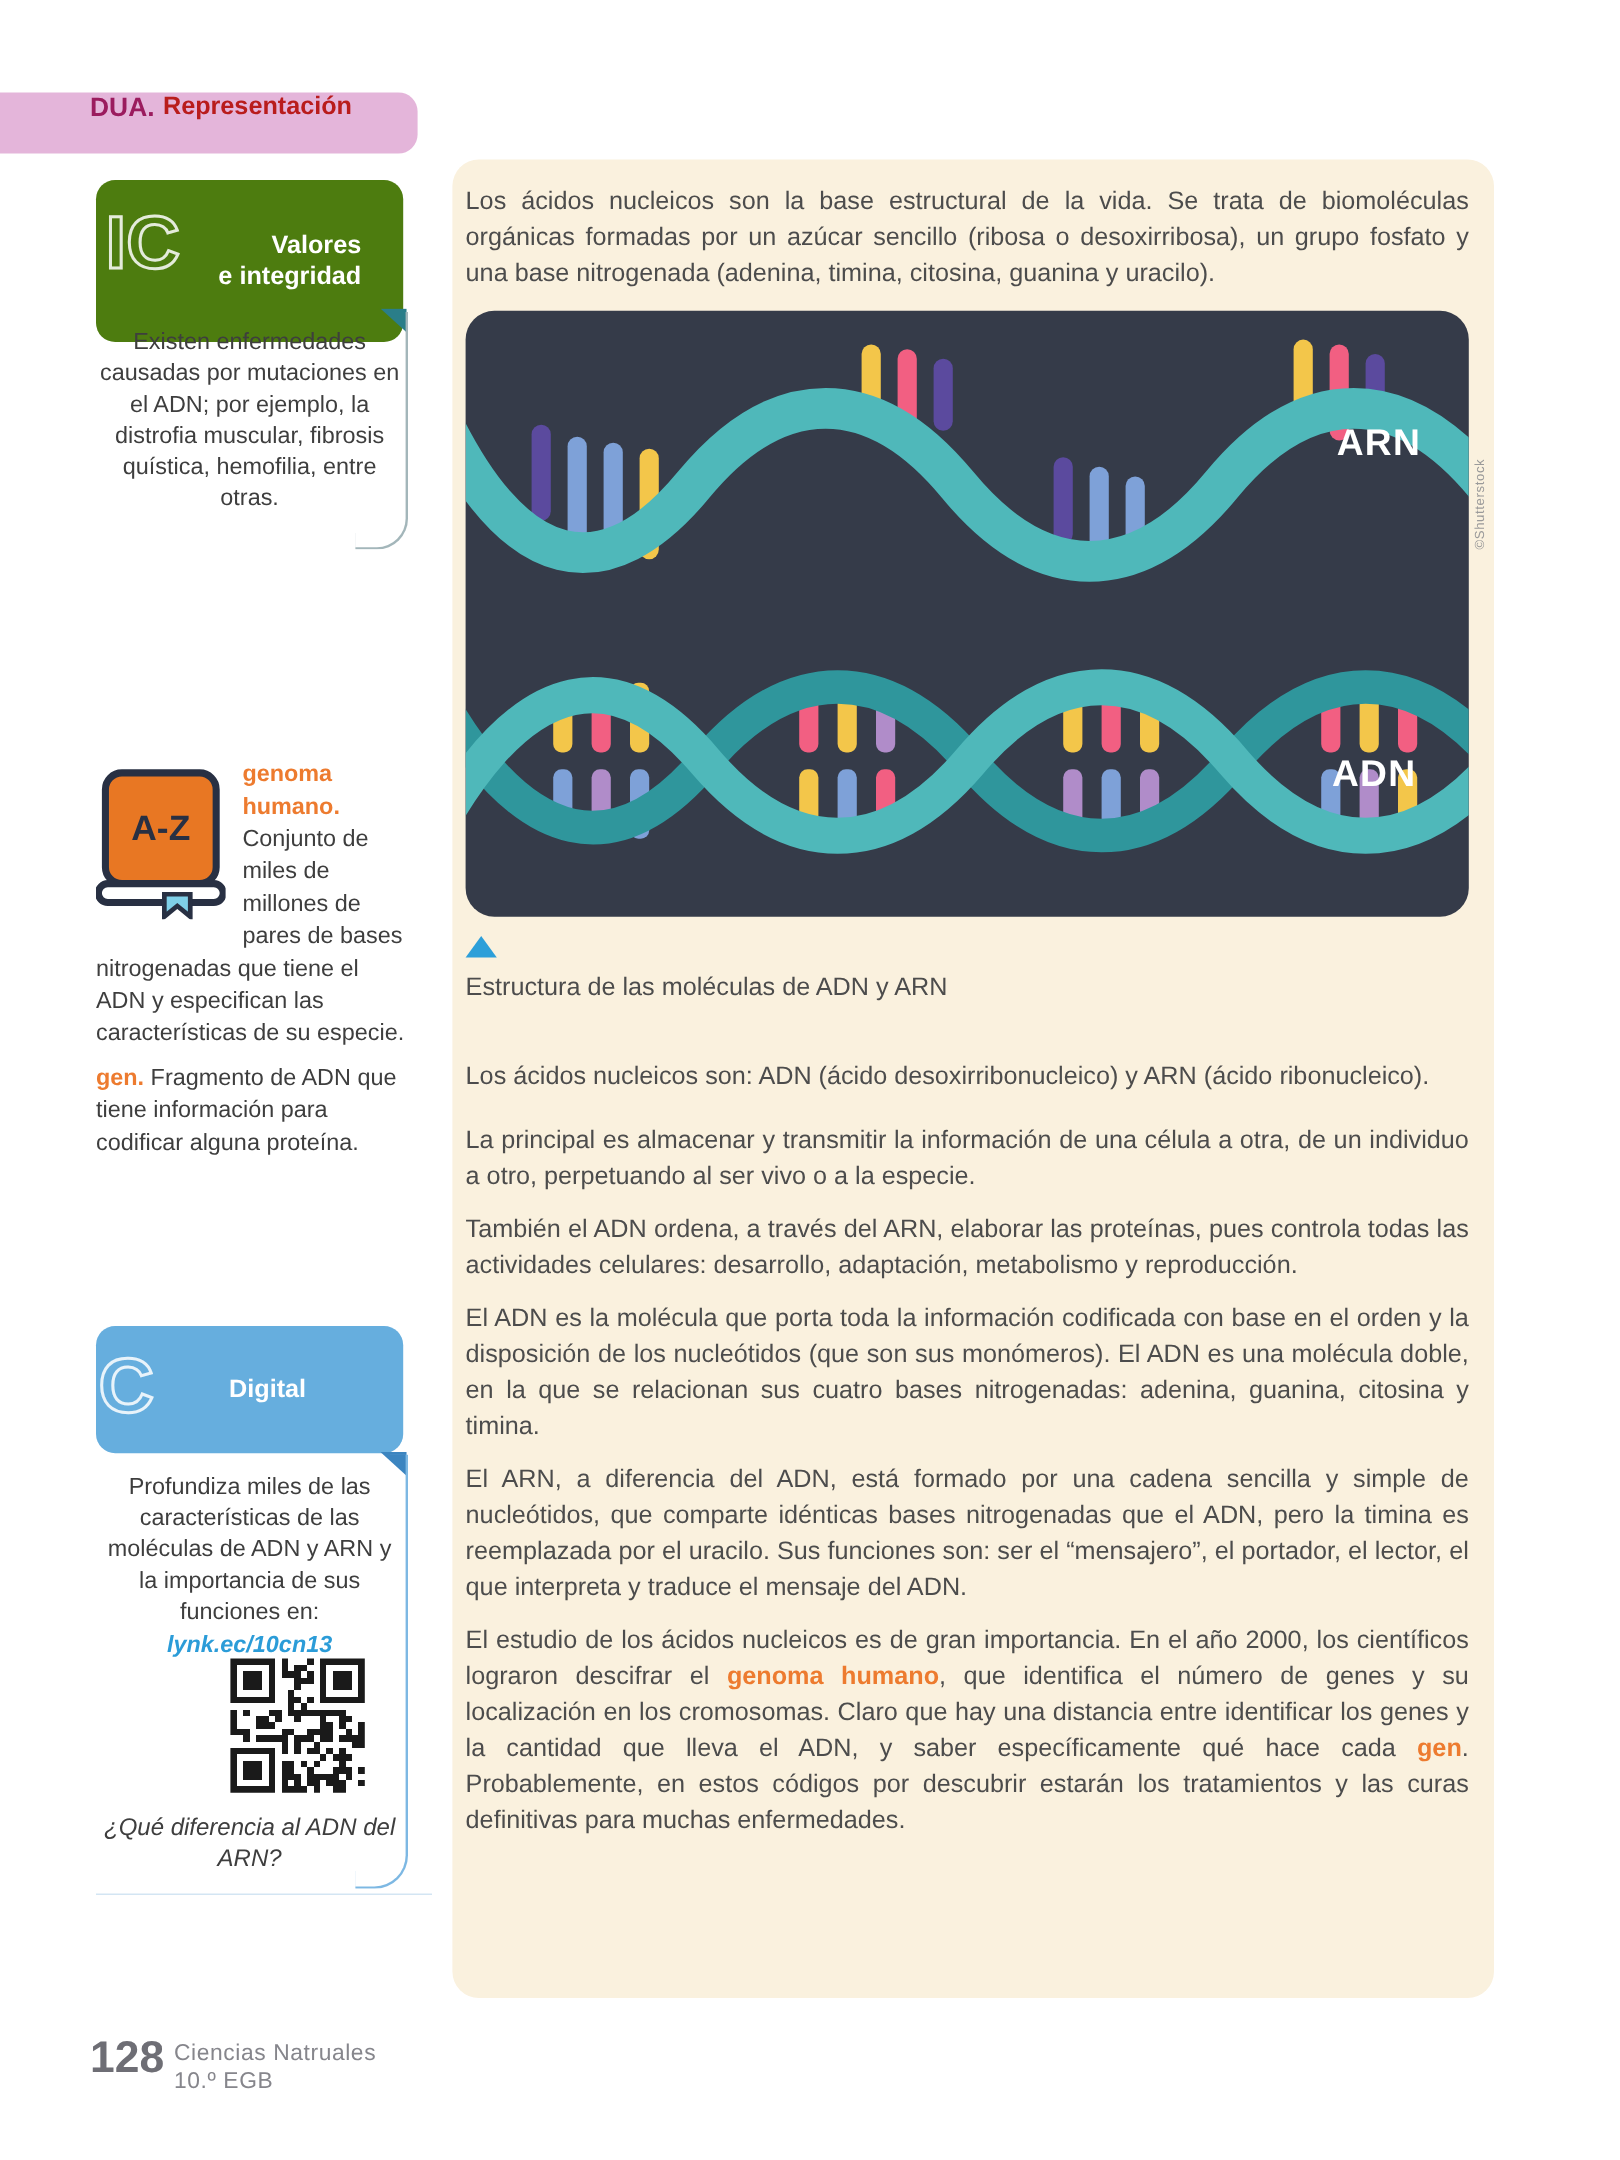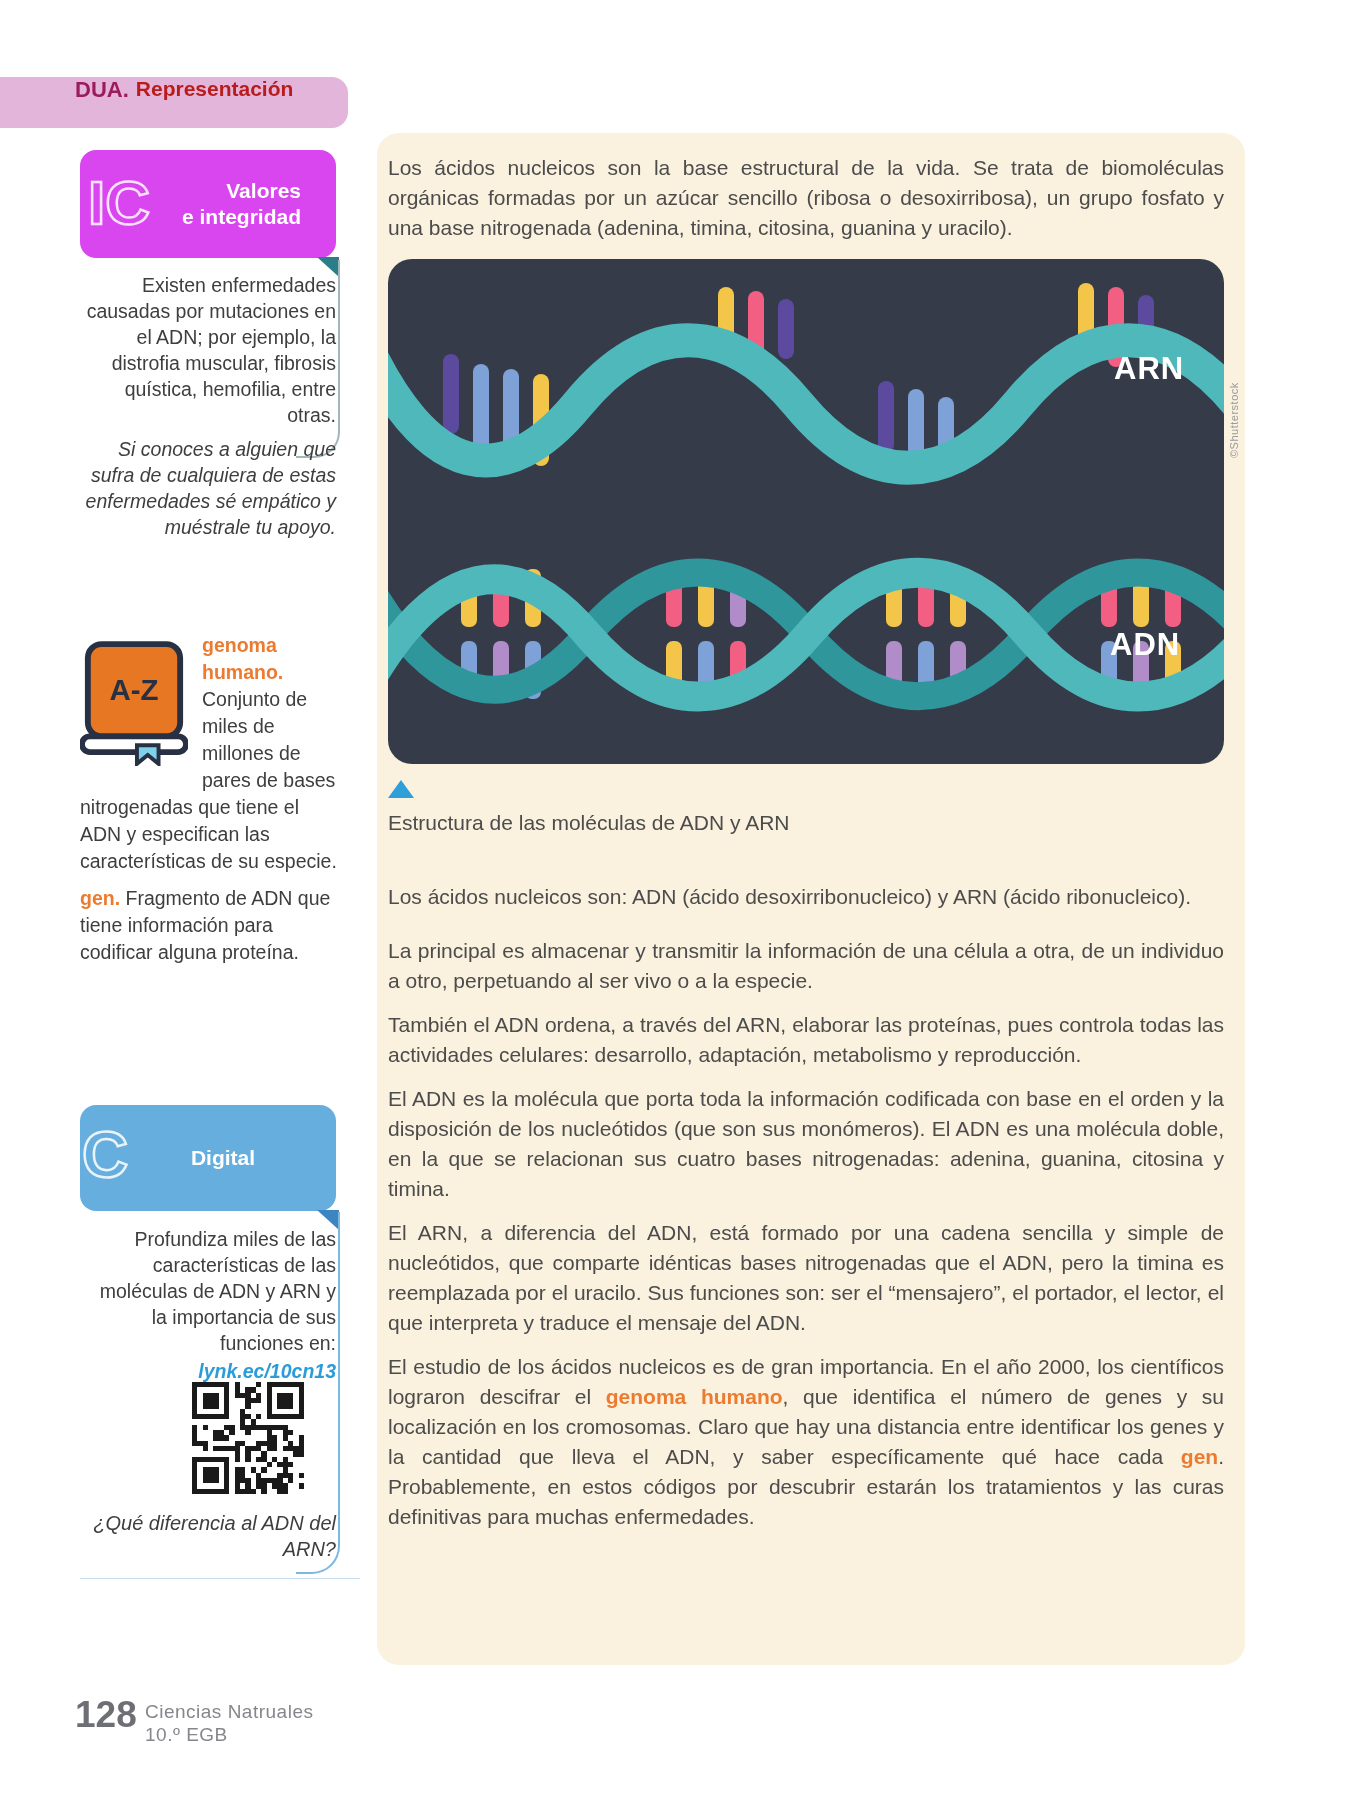--- a/index.html
+++ b/index.html
@@ -7,40 +7,40 @@
   #page{position:relative;width:1350px;height:1800px;background:#ffffff;overflow:hidden;}
 
   
   .dua-badge{position:absolute;left:0;top:77px;width:348px;height:51px;background:#e4b5da;
     border-radius:0 16px 16px 0;display:flex;align-items:flex-start;box-sizing:border-box;padding-left:75px;}
   .dua-prefix{color:#9b1b5e;font-weight:bold;font-size:22px;}
   .dua-label{color:#b91c1c;font-weight:bold;font-size:21px;margin-left:7px;}
 
   
   .side-box{position:absolute;left:80px;width:256px;box-sizing:border-box;border-radius:16px;color:#fff;}
-  .valores-box{top:150px;height:108px;background:#d946ef;padding-left:15px;}
+  .valores-box{top:150px;height:135px;background:#4d7c0f;padding-left:15px;}
   .digital-box{top:1105px;height:106px;background:#66aede;}
   .box-logo{position:absolute;left:8px;top:14px;font-weight:bold;color:transparent;
     -webkit-text-stroke:2.5px rgba(255,255,255,0.85);line-height:1;}
   .ic-logo{font-size:62px;top:22px;}
   .c-logo{font-size:64px;top:18px;left:2px;}
   .box-title{position:absolute;right:35px;top:0;height:100%;display:flex;flex-direction:column;
     justify-content:center;text-align:right;font-weight:bold;font-size:21px;line-height:26px;}
   .digital-box .box-title{right:0;left:0;align-items:center;text-align:center;padding-left:30px;}
   .fold{position:absolute;width:22px;height:20px;clip-path:polygon(0 0,100% 0,100% 100%);}
   .fold-valores{left:317px;top:257px;background:#2a7e89;}
   .fold-digital{left:317px;top:1210px;background:#3c85c0;}
   .bracket{position:absolute;box-sizing:border-box;}
   .bracket-valores{left:296px;top:260px;width:44px;height:198px;
     border-right:2px solid #a3b6ba;border-bottom:2px solid #a3b6ba;border-bottom-right-radius:26px;}
   .bracket-digital{left:296px;top:1212px;width:44px;height:362px;
     border-right:2px solid #7db8e3;border-bottom:2px solid #7db8e3;border-bottom-right-radius:28px;}
   .sidebar-divider{position:absolute;left:80px;top:1578px;width:280px;height:1px;background:#c9dff0;}
 
-  .side-text{position:absolute;left:80px;width:256px;text-align:right;color:#3e3e3e;
+  .side-text{position:absolute;left:80px;width:256px;text-align:center;color:#3e3e3e;
     font-size:19.5px;line-height:26px;}
   .valores-body{top:272px;}
   .valores-note{top:436px;font-style:italic;}
   .digital-body{top:1226px;}
   .digital-link{color:#2b9cd8;font-weight:bold;font-style:italic;text-decoration:none;display:inline-block;margin-top:2px;}
   .digital-question{top:1510px;font-style:italic;font-size:20px;}
 
   
   .glossary{position:absolute;left:80px;top:632px;width:262px;color:#3e3e3e;font-size:19.5px;line-height:27px;}
   .glossary p{margin:0 0 10px 0;}
@@ -87,21 +87,20 @@
   <div class="side-box valores-box">
     <span class="box-logo ic-logo">IC</span>
     <div class="box-title">
       <span>Valores</span>
       <span>e integridad</span>
     </div>
   </div>
   <div class="fold fold-valores"></div>
   <div class="bracket bracket-valores"></div>
   <div class="side-text valores-body">Existen enfermedades causadas por mutaciones en el ADN; por ejemplo, la distrofia muscular, fibrosis quística, hemofilia, entre otras.</div>
-  <div class="side-text valores-note">Si conoces a alguien que sufra de cualquiera de estas enfermedades sé empático y muéstrale tu apoyo.</div>
 
   <div class="glossary">
     <span class="dict-icon">
       <svg viewBox="0 0 110 128" width="108" height="128">
         <rect x="8" y="5" width="94" height="94" rx="14" fill="#e87723" stroke="#283043" stroke-width="6"></rect>
         <text x="55" y="62" text-anchor="middle" font-family="Liberation Sans, sans-serif" font-size="30" font-weight="bold" fill="#283043">A-Z</text>
         <path d="M10 99 h90 a8 8 0 0 1 0 16 h-90 a8 8 0 0 1 0 -16 z" fill="#ffffff" stroke="#283043" stroke-width="6"></path>
         <polygon points="58,108 80,108 80,127 69,118 58,127" fill="#7fd0e8" stroke="#283043" stroke-width="4"></polygon>
       </svg>
     </span>

